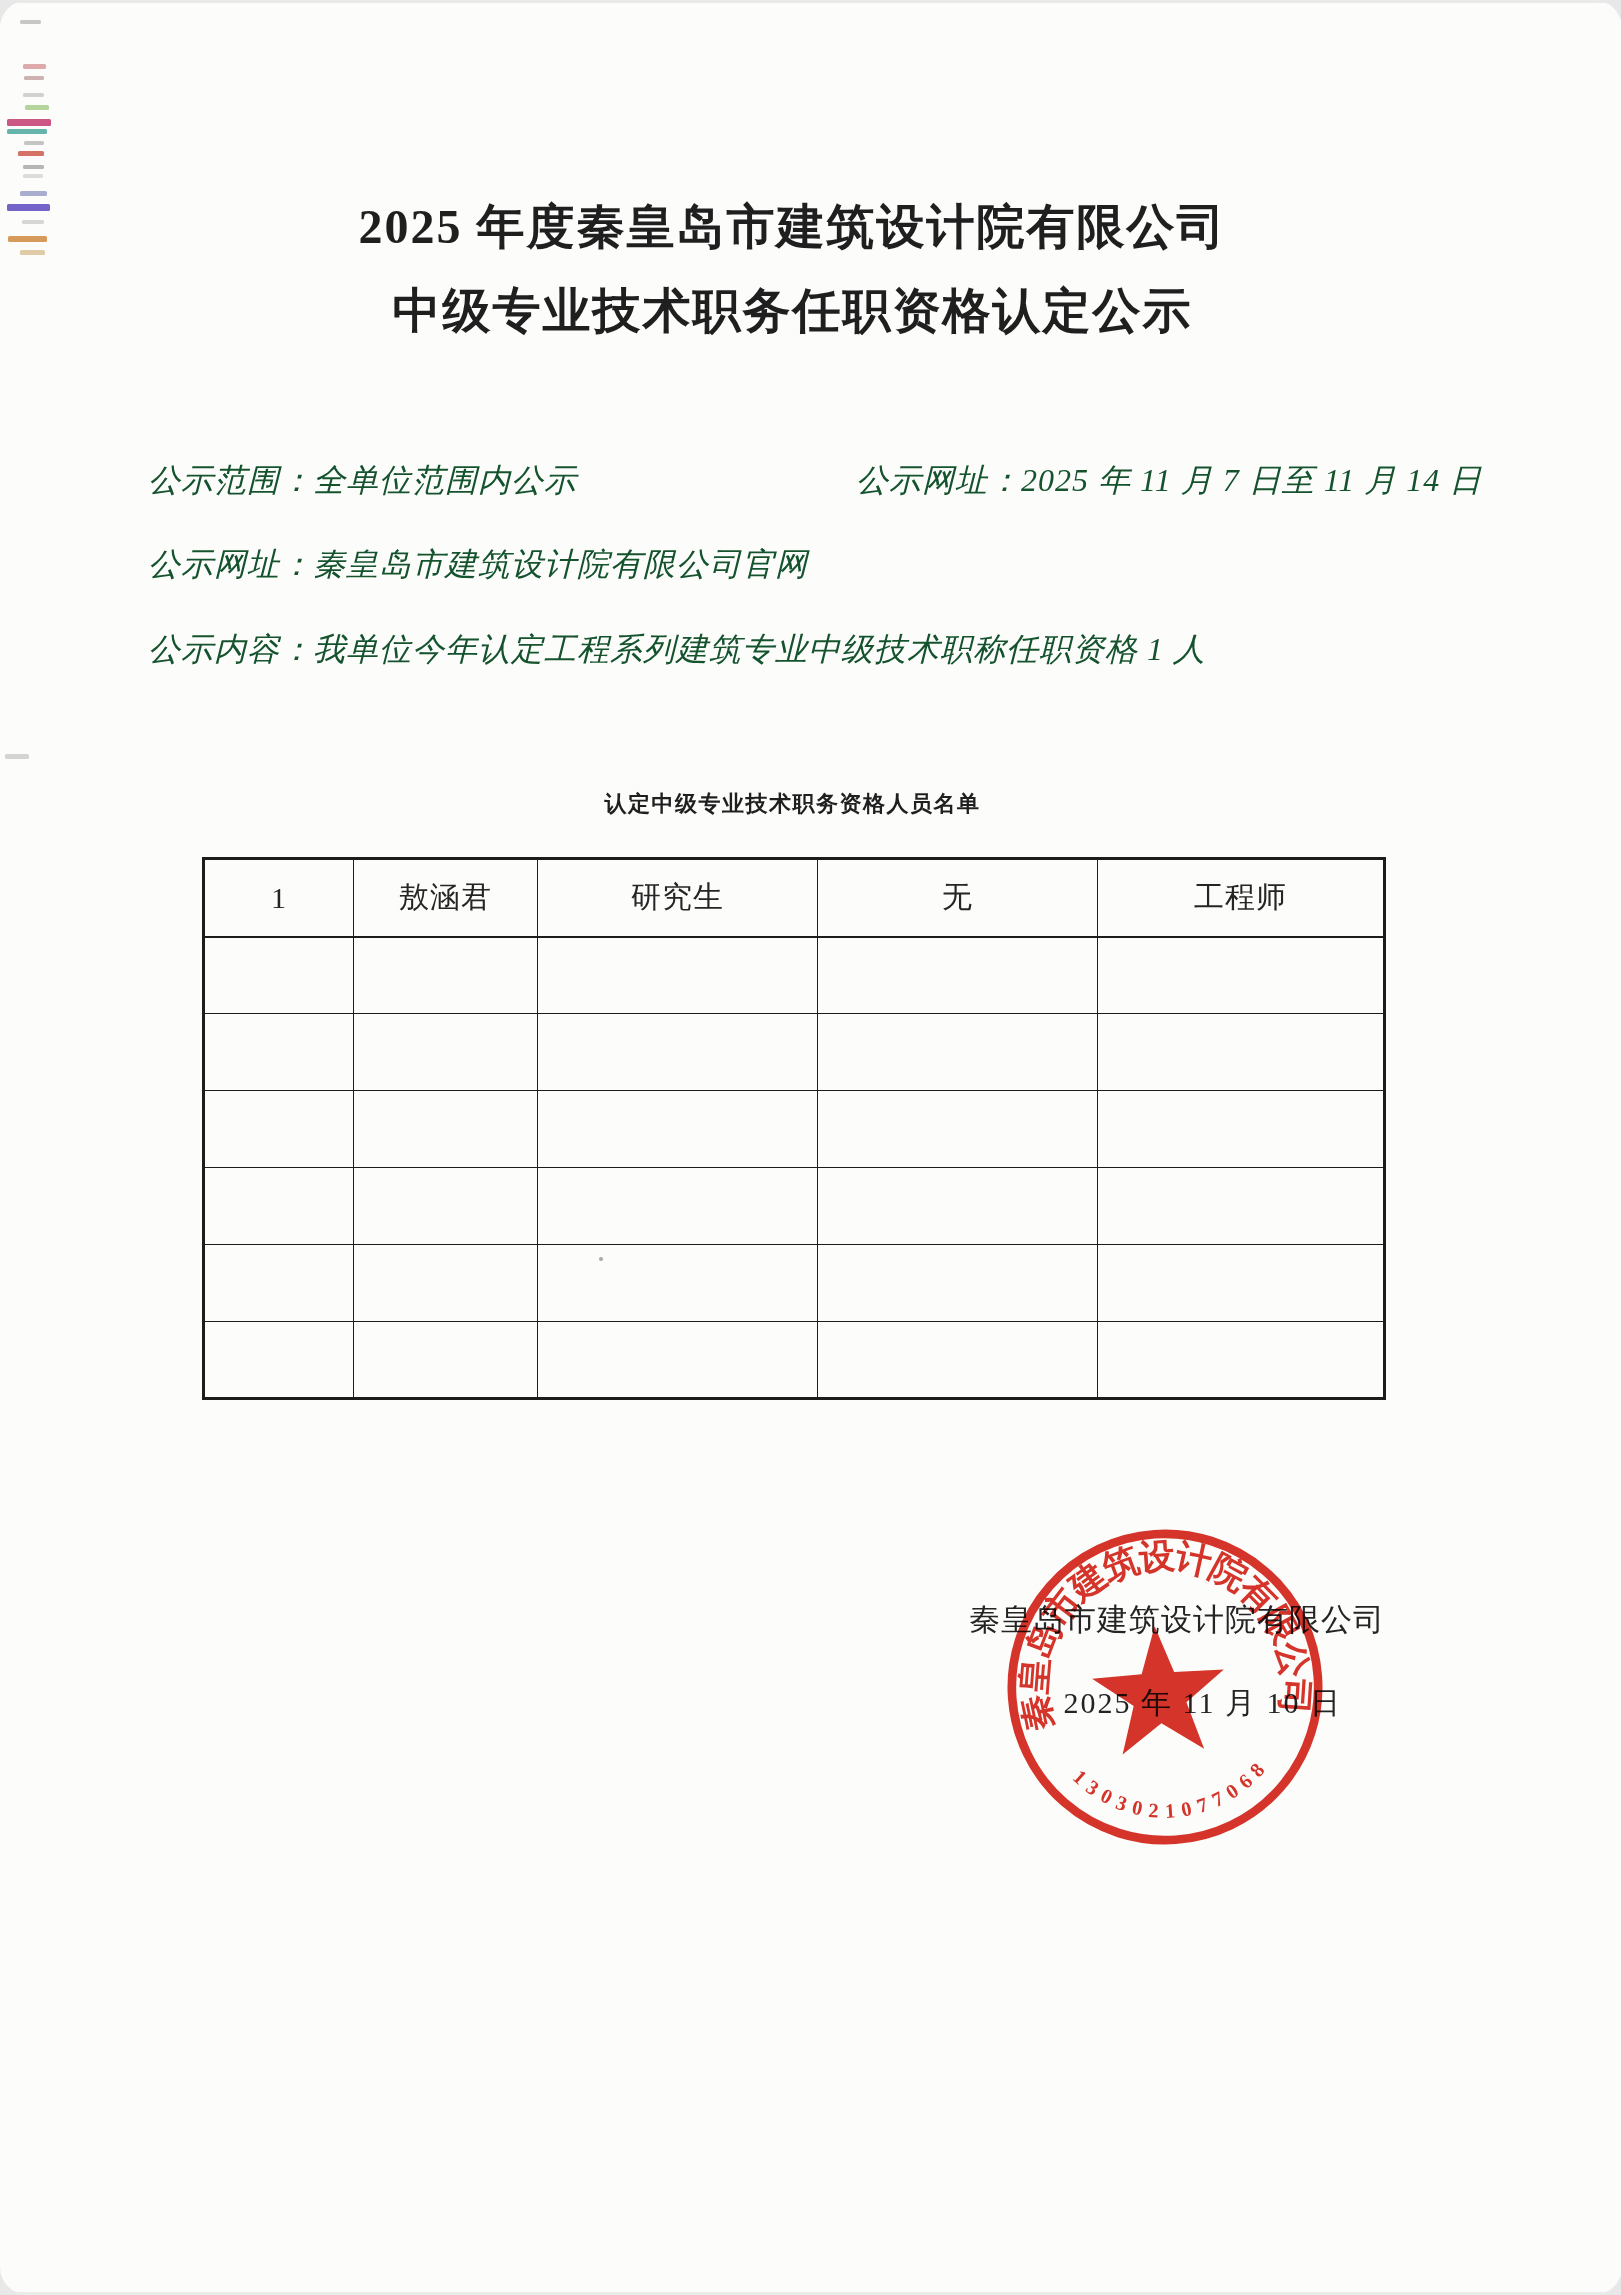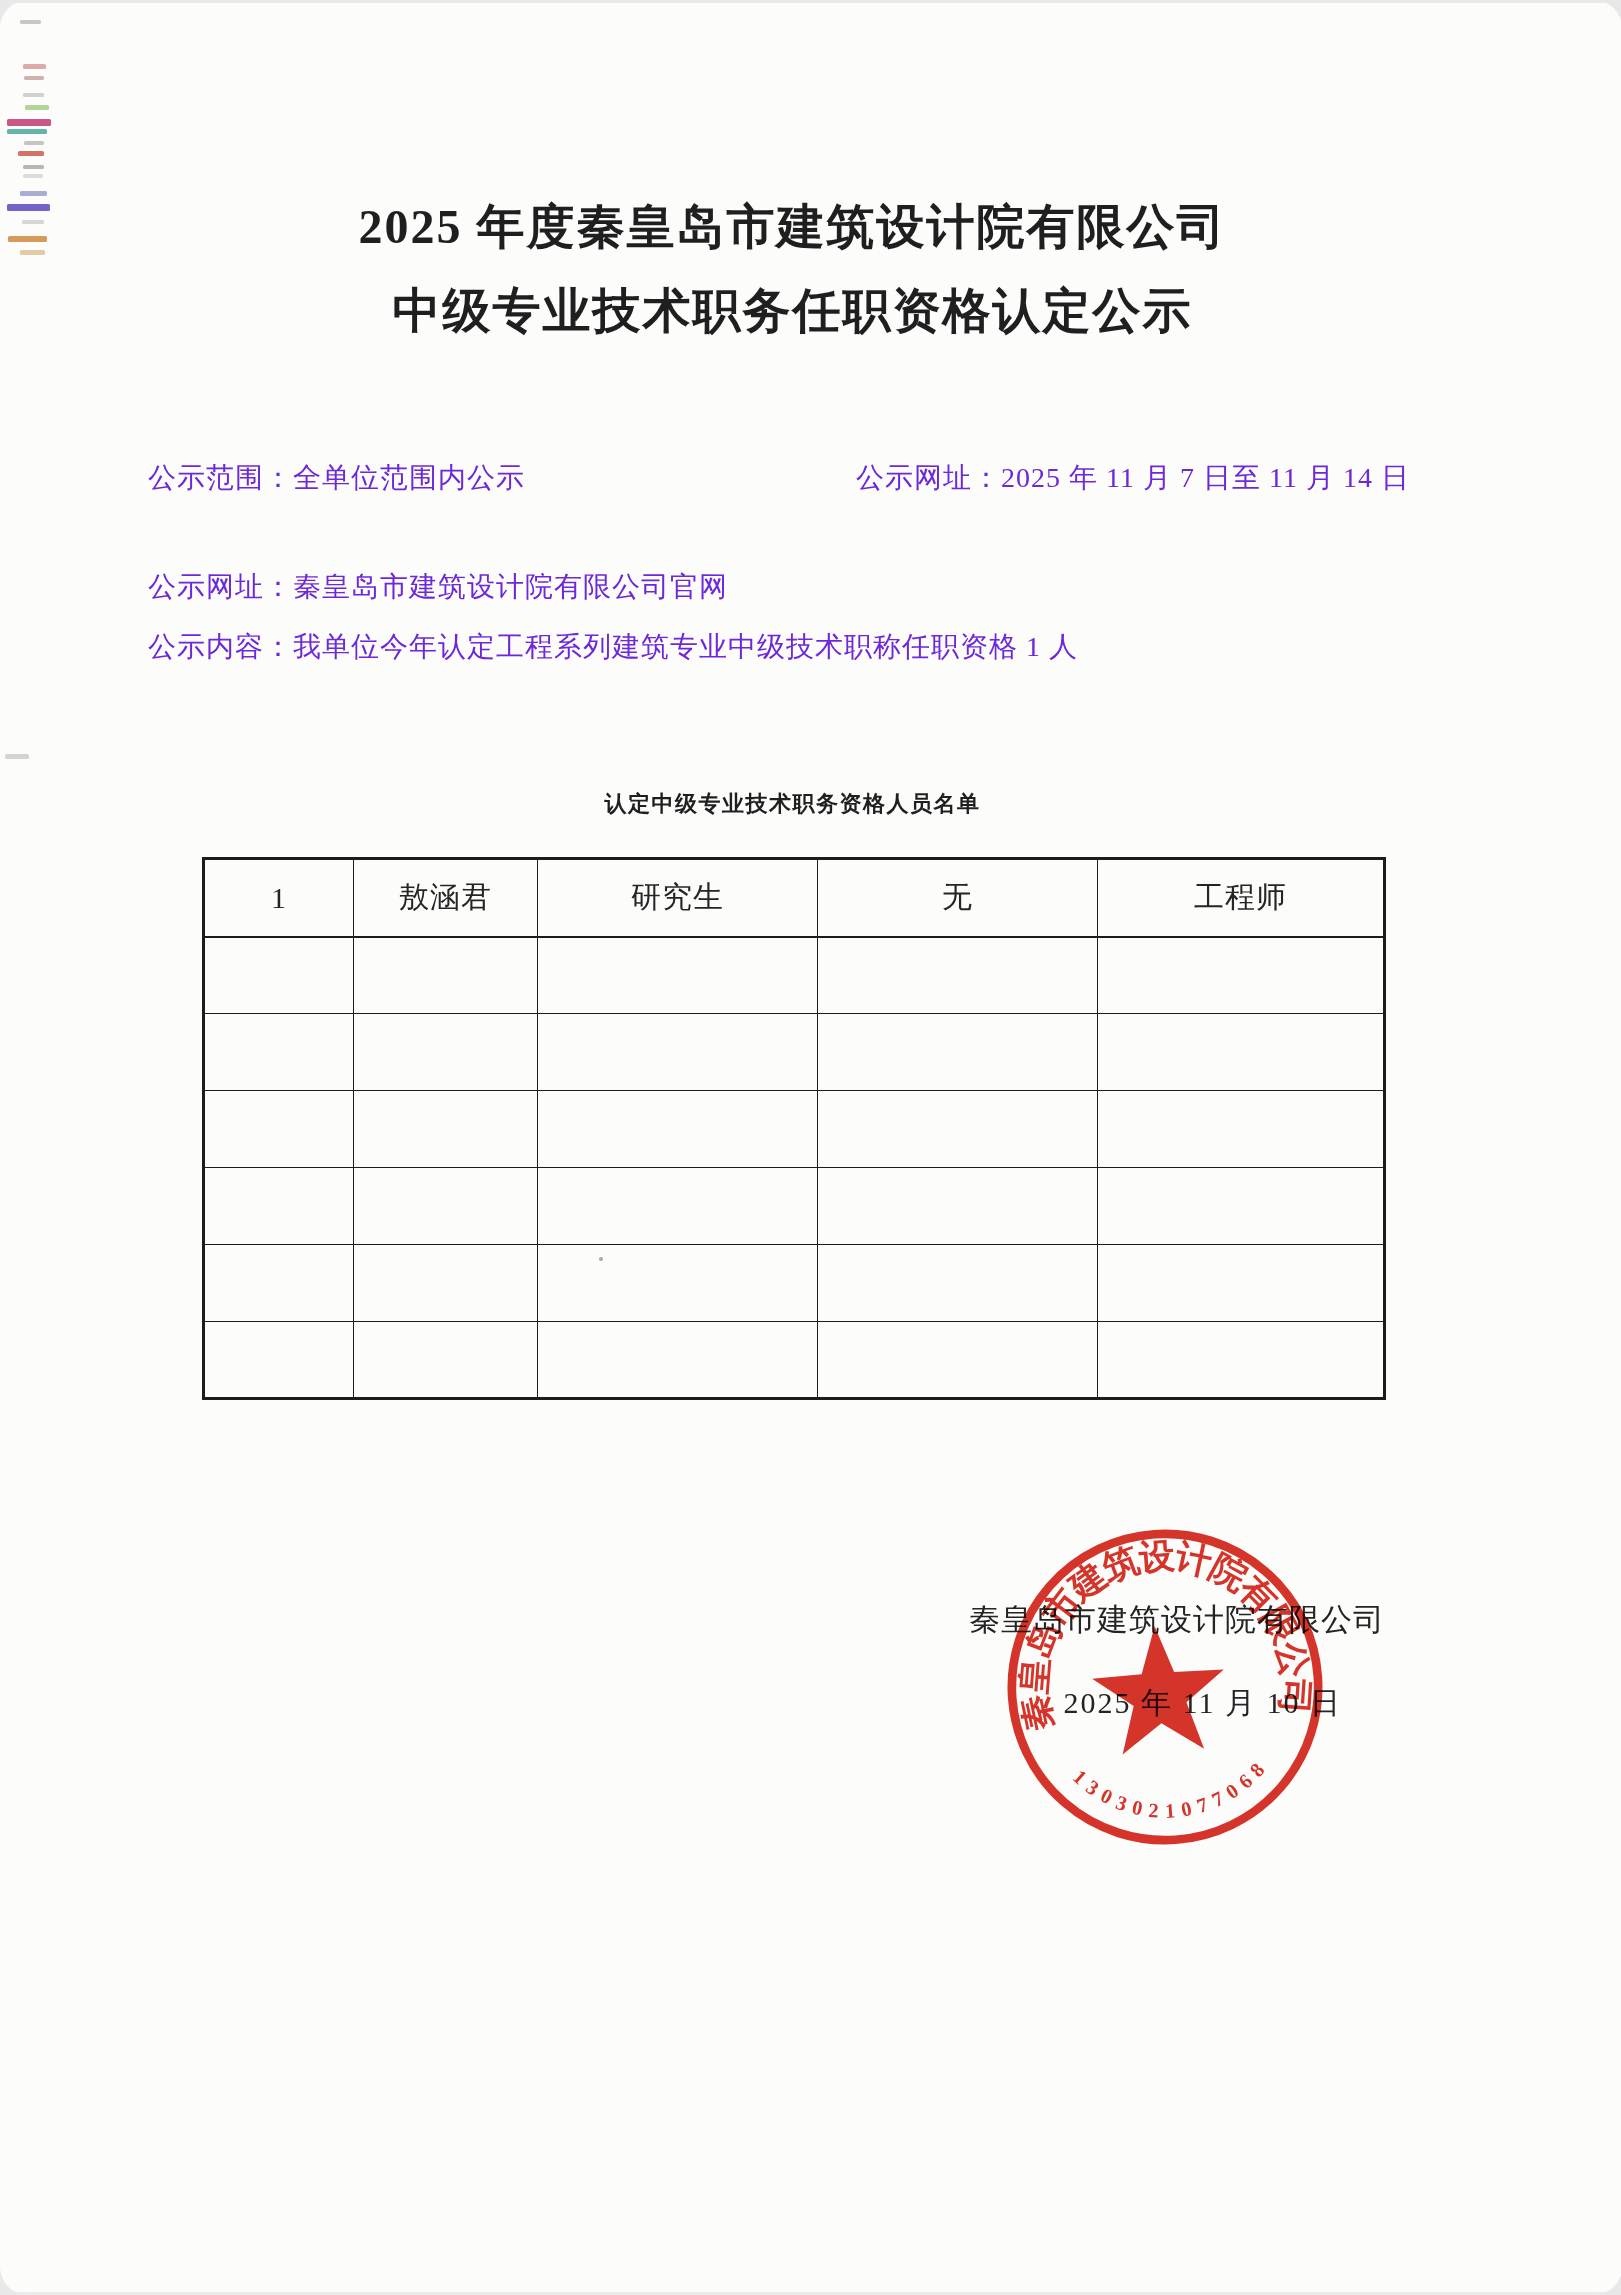--- a/index.html
+++ b/index.html
@@ -16,24 +16,24 @@
   .scan-edge-bottom{position:absolute;left:0;bottom:0;width:100%;height:3.1px;background:#e0e0df;opacity:.6;}
   .artifact{position:absolute;border-radius:1.5px;opacity:.85;}
   .content{position:absolute;left:0;top:0;width:1585px;}
   .doc-title{
     position:absolute;left:0;width:1585px;text-align:center;
     font-size:48px;font-weight:700;letter-spacing:2px;color:#1f1f1f;
     white-space:nowrap;
   }
   .title-1{top:195px;}
   .title-2{top:279px;}
-  .meta-line{position:absolute;font-size:28px;letter-spacing:1px;white-space:nowrap;color:#6d28d9;}
+  .meta-line{position:absolute;font-size:32px;letter-spacing:1px;white-space:nowrap;color:#14532d;font-style:italic;}
   .meta-scope{left:148px;top:459px;}
   .meta-time{left:856px;top:459px;}
-  .meta-site{left:148px;top:543px;margin-top:25px;}
+  .meta-site{left:148px;top:543px;}
   .meta-content{left:148px;top:628px;}
   .table-title{
     position:absolute;left:0;top:789px;width:1585px;text-align:center;
     font-size:22px;font-weight:600;letter-spacing:1.5px;color:#1f1f1f;
   }
   table.roster{
     position:absolute;left:202px;top:857px;
     width:1181px;border-collapse:collapse;table-layout:fixed;
     border:3.1px solid #1c1c1c;
   }

